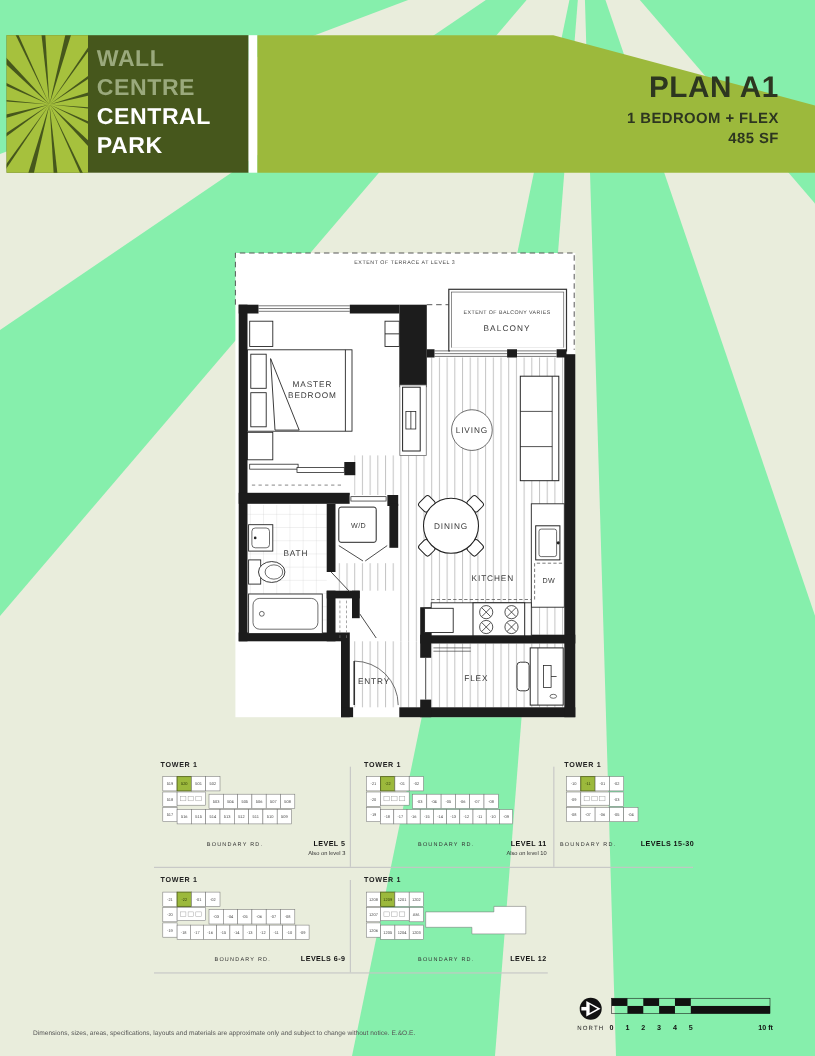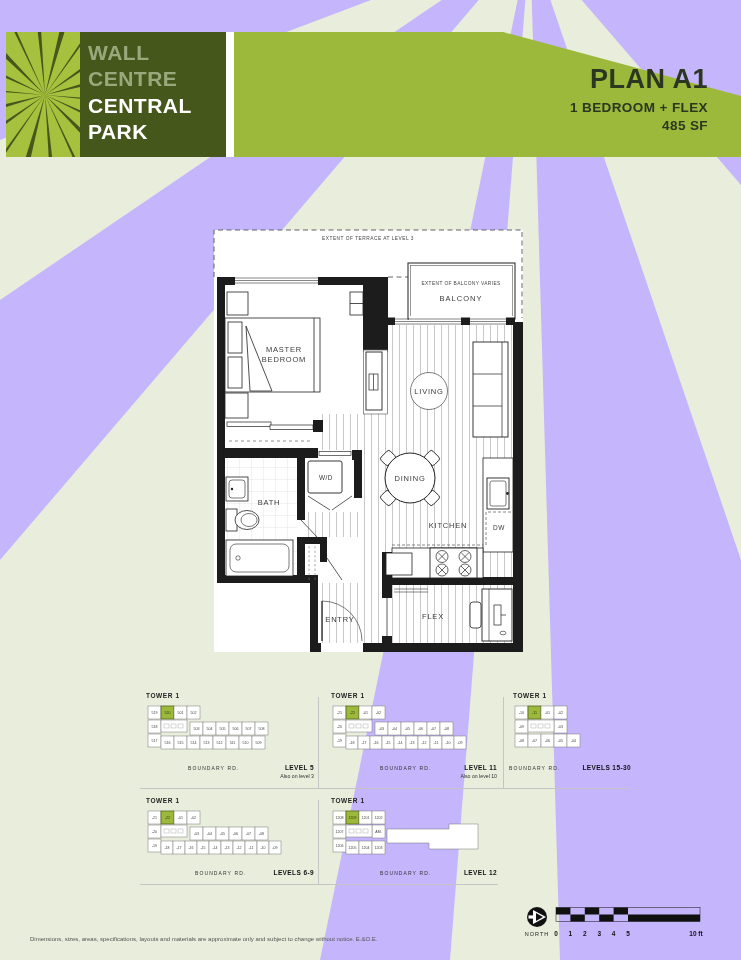--- a/index.html
+++ b/index.html
@@ -1,16 +1,16 @@
 <!DOCTYPE html>
 <html><head>
 <meta charset="utf-8">
 <style>
   html,body{margin:0;padding:0;}
-  .page{position:relative;width:741px;height:960px;background:#c4b5fd;overflow:hidden;
+  .page{position:relative;width:741px;height:960px;background:#86efac;overflow:hidden;
         font-family:"Liberation Sans",sans-serif;}
   .abs{position:absolute;}
   svg text{font-family:"Liberation Sans",sans-serif;}
   .kp{position:absolute;width:180px;height:96px;}
   .kp .kp-title{position:absolute;left:6px;top:0;font:bold 6.5px "Liberation Sans",sans-serif;
                 letter-spacing:.6px;color:#222;}
   .kp .kp-road{position:absolute;top:73px;font-size:5px;letter-spacing:1.1px;color:#333;}
   .kp .kp-level-wrap{position:absolute;top:72px;right:6px;text-align:right;}
   .kp .kp-level{font:bold 6.5px "Liberation Sans",sans-serif;letter-spacing:.4px;color:#111;}
   .kp .kp-note{font-size:5.2px;color:#333;margin-top:2px;}

